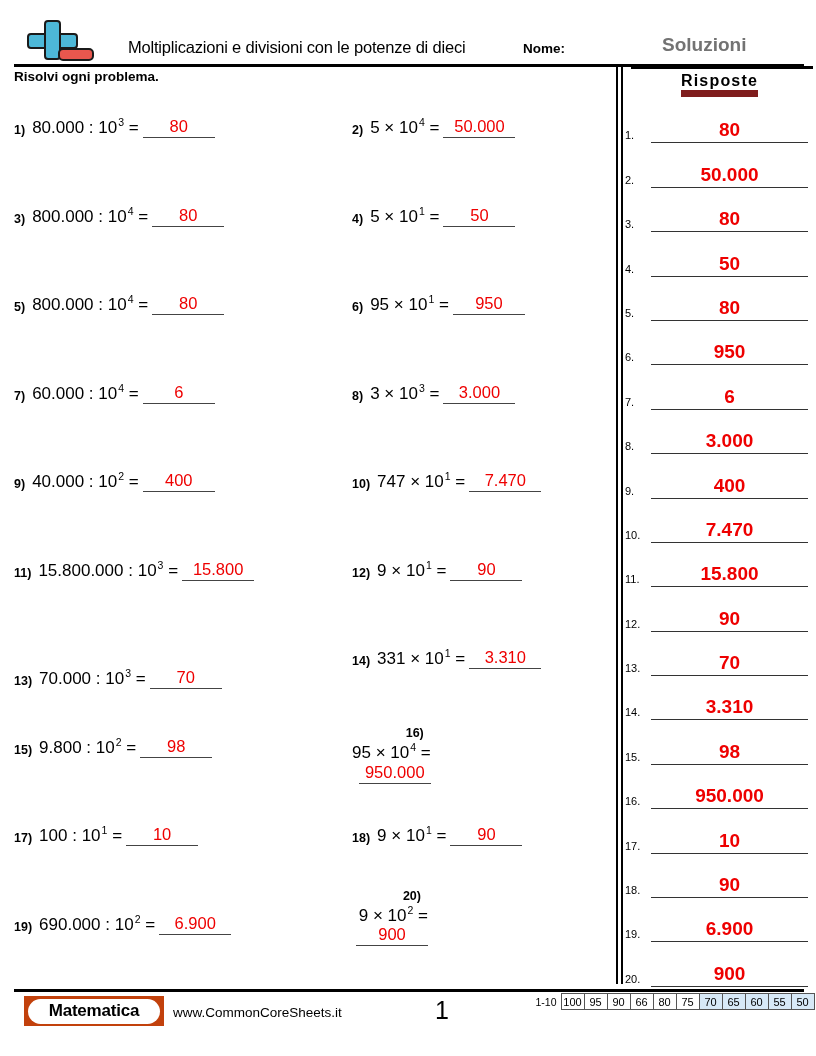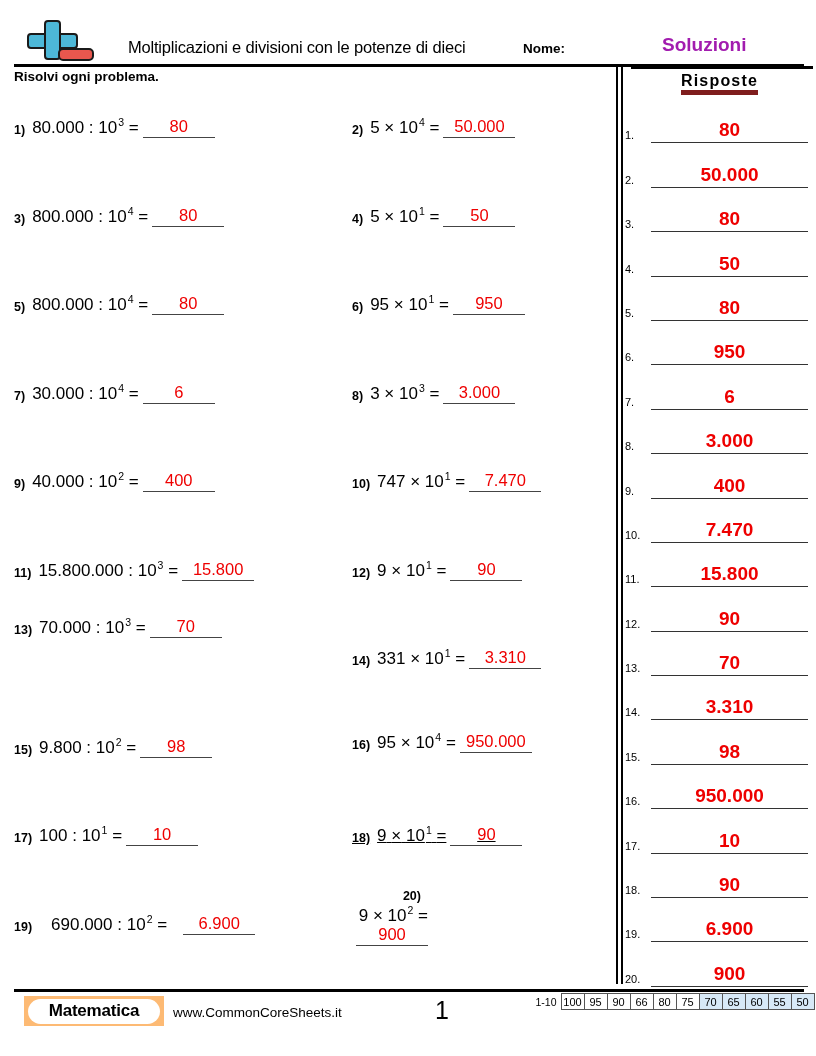--- a/index.html
+++ b/index.html
@@ -58,21 +58,21 @@
     position: absolute;
     left: 523px; top: 41px;
     font-size: 13.5px;
     font-weight: bold;
   }
   #name-value {
     position: absolute;
     left: 662px; top: 34px;
     font-size: 19px;
     font-weight: bold;
-    color: #a21caf;
+    color: #737373;
   }
   #header-rule {
     position: absolute;
     left: 14px; top: 64px;
     width: 790px; height: 3px;
     background: #000;
   }
 
   #instructions {
     position: absolute;
@@ -151,21 +151,21 @@
     position: absolute;
     left: 0; top: 6px;
     width: 193px;
     text-align: center;
     font-size: 16px;
     font-weight: bold;
     letter-spacing: 1.2px;
     border-bottom: 0;
   }
   #answers-title span {
-    border-bottom: 5px solid #7f1d1d;
+    border-bottom: 7px solid #7f1d1d;
     padding-bottom: 1px;
   }
   #answer-list {
     position: absolute;
     left: 0; top: 33px;
     width: 193px;
   }
   .ans-row {
     position: relative;
     height: 44.4px;
@@ -192,21 +192,21 @@
   #footer-rule {
     position: absolute;
     left: 14px; top: 989px;
     width: 790px; height: 2.5px;
     background: #000;
   }
   #brand-badge {
     position: absolute;
     left: 24px; top: 996px;
     width: 140px; height: 30px;
-    background: #fdba74;
+    background: #c2410c;
     display: flex;
     align-items: center;
     justify-content: center;
   }
   #brand-pill {
     width: 132px; height: 25px;
     background: #fff;
     border-radius: 13px;
     display: flex;
     align-items: center;
@@ -302,21 +302,21 @@
       <span class="prob-expr"><span>800.000</span> <span>:</span> <span>10</span><sup>4</sup> <span>=</span></span>
       <span class="prob-ans">80</span>
     </div>
     <div class="prob" style="left: 352px; top: 177px;">
       <span class="prob-num">6)</span>
       <span class="prob-expr"><span>95</span> <span>×</span> <span>10</span><sup>1</sup> <span>=</span></span>
       <span class="prob-ans">950</span>
     </div>
     <div class="prob" style="left: 14px; top: 265.5px;">
       <span class="prob-num">7)</span>
-      <span class="prob-expr"><span>30.000</span> <span>:</span> <span>10</span><sup>4</sup> <span>=</span></span>
+      <span class="prob-expr"><span>60.000</span> <span>:</span> <span>10</span><sup>4</sup> <span>=</span></span>
       <span class="prob-ans">6</span>
     </div>
     <div class="prob" style="left: 352px; top: 265.5px;">
       <span class="prob-num">8)</span>
       <span class="prob-expr"><span>3</span> <span>×</span> <span>10</span><sup>3</sup> <span>=</span></span>
       <span class="prob-ans">3.000</span>
     </div>
     <div class="prob" style="left: 14px; top: 354px;">
       <span class="prob-num">9)</span>
       <span class="prob-expr"><span>40.000</span> <span>:</span> <span>10</span><sup>2</sup> <span>=</span></span>
@@ -330,51 +330,51 @@
     <div class="prob" style="left: 14px; top: 442.5px;">
       <span class="prob-num">11)</span>
       <span class="prob-expr"><span>15.800.000</span> <span>:</span> <span>10</span><sup>3</sup> <span>=</span></span>
       <span class="prob-ans">15.800</span>
     </div>
     <div class="prob" style="left: 352px; top: 442.5px;">
       <span class="prob-num">12)</span>
       <span class="prob-expr"><span>9</span> <span>×</span> <span>10</span><sup>1</sup> <span>=</span></span>
       <span class="prob-ans">90</span>
     </div>
-    <div class="prob" style="left: 14px; top: 500px;">
+    <div class="prob" style="left: 14px; top: 551px;">
       <span class="prob-num">13)</span>
       <span class="prob-expr"><span>70.000</span> <span>:</span> <span>10</span><sup>3</sup> <span>=</span></span>
       <span class="prob-ans">70</span>
     </div>
     <div class="prob" style="left: 352px; top: 531px;">
       <span class="prob-num">14)</span>
       <span class="prob-expr"><span>331</span> <span>×</span> <span>10</span><sup>1</sup> <span>=</span></span>
       <span class="prob-ans">3.310</span>
     </div>
     <div class="prob" style="left: 14px; top: 619.5px;">
       <span class="prob-num">15)</span>
       <span class="prob-expr"><span>9.800</span> <span>:</span> <span>10</span><sup>2</sup> <span>=</span></span>
       <span class="prob-ans">98</span>
     </div>
-    <div class="prob" style="left: 352px; top: 615px;">
+    <div class="prob" style="left: 352px; top: 634px; flex-direction: column;">
       <span class="prob-num">16)</span>
       <span class="prob-expr"><span>95</span> <span>×</span> <span>10</span><sup>4</sup> <span>=</span></span>
       <span class="prob-ans">950.000</span>
     </div>
     <div class="prob" style="left: 14px; top: 708px;">
       <span class="prob-num">17)</span>
       <span class="prob-expr"><span>100</span> <span>:</span> <span>10</span><sup>1</sup> <span>=</span></span>
       <span class="prob-ans">10</span>
     </div>
-    <div class="prob" style="left: 352px; top: 708px; text-decoration: underline;">
+    <div class="prob" style="left: 352px; top: 708px;">
       <span class="prob-num">18)</span>
       <span class="prob-expr"><span>9</span> <span>×</span> <span>10</span><sup>1</sup> <span>=</span></span>
       <span class="prob-ans">90</span>
     </div>
-    <div class="prob" style="left: 14px; top: 796.5px; gap: 12px;">
+    <div class="prob" style="left: 14px; top: 796.5px;">
       <span class="prob-num">19)</span>
       <span class="prob-expr"><span>690.000</span> <span>:</span> <span>10</span><sup>2</sup> <span>=</span></span>
       <span class="prob-ans">6.900</span>
     </div>
     <div class="prob" style="left: 352px; top: 796.5px; flex-direction: column;">
       <span class="prob-num">20)</span>
       <span class="prob-expr"><span>9</span> <span>×</span> <span>10</span><sup>2</sup> <span>=</span></span>
       <span class="prob-ans">900</span>
     </div>
   </div>

